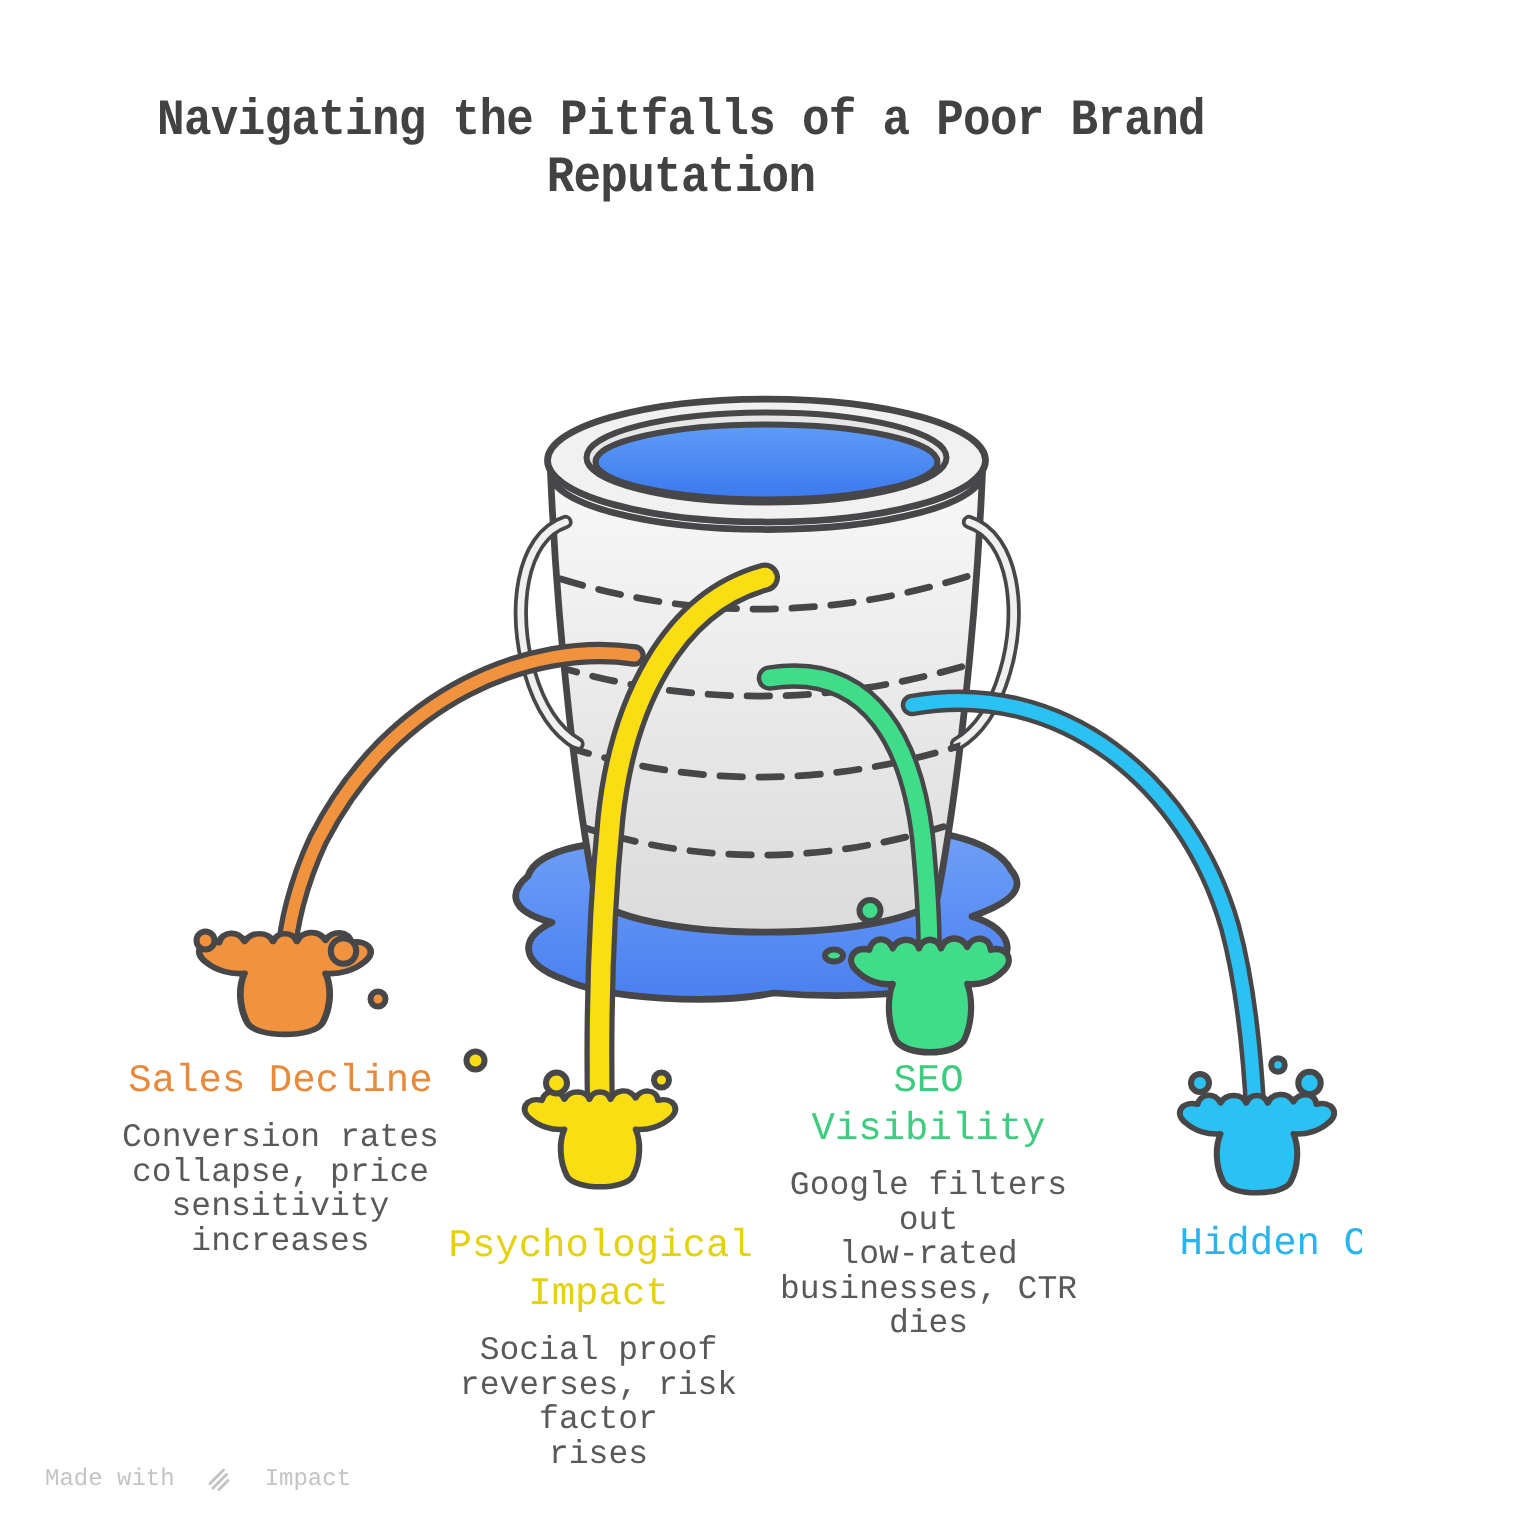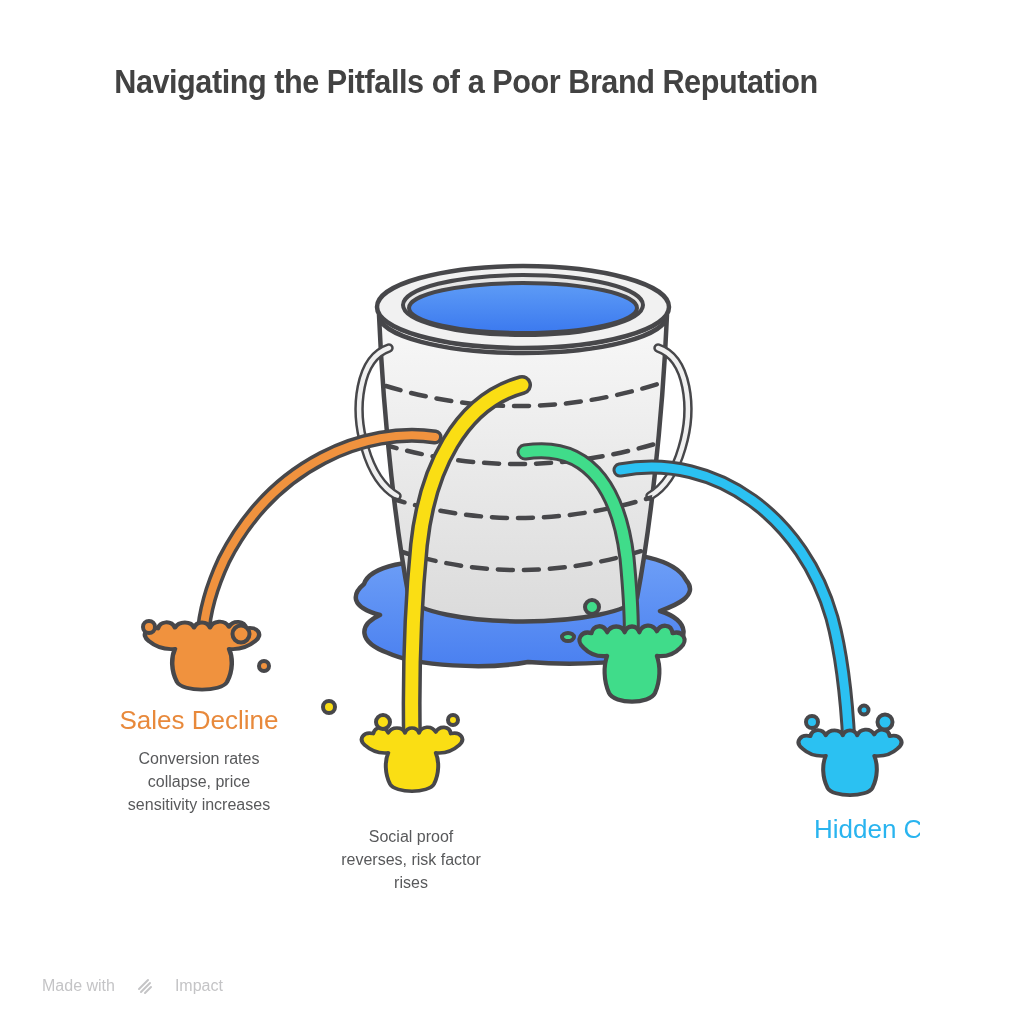--- a/index.html
+++ b/index.html
@@ -1,29 +1,29 @@
 <!DOCTYPE html>
 <html style="--background: #FFFFFF; --title_text: #424242; --body_text: #58595B; --watermark: #C4C4C6; --outline: #47474A; --orange: #F0923E; --orange_heading: #E8893B; --yellow: #FADE14; --yellow_heading: #E5D20E; --green: #40DC8A; --green_heading: #3FCC80; --blue: #2BC1F2; --blue_heading: #29B4EF; --water_top: #5E9CF6; --water_bottom: #3B79EF; --puddle_top: #6FA0F7; --puddle_bottom: #4A80F0; --bucket_light: #F7F7F7; --bucket_dark: #DBDBDB;"><head>
 <meta charset="utf-8">
 <style>
   html,body{margin:0;padding:0;background:#fff;}
   .canvas{
     position:relative;width:908px;height:1024px;background:var(--background,#fff);
-    font-family:Liberation Sans, sans-serif;overflow:hidden;margin-left:12px;
+    font-family:Liberation Mono, monospace;overflow:hidden;
   }
   .title{
     position:absolute;top:62px;left:0;right:0;text-align:center;
     font-size:34px;font-weight:bold;color:var(--title_text,#424242);
     letter-spacing:-0.5px;transform:scaleX(0.9);transform-origin:50% 50%;margin:0;
   }
   .illustration{position:absolute;left:0;top:0;width:1024px;height:1024px;}
   .item{position:absolute;text-align:center;transform:translateX(-50%);}
   .item-heading{font-size:26px;line-height:32px;font-weight:400;text-align:center;}
   .item-desc{
-    margin-top:11px;font-size:16px;line-height:23px;
+    margin-top:11px;font-size:22px;line-height:23px;
     color:var(--body_text,#58595B);white-space:pre-line;
   }
   .pos-sales {left:187px;top:704px;width:240px;}
   .pos-psych {left:399px;top:814px;width:200px;}
   .pos-seo   {left:619px;top:704px;width:200px;}
   .pos-hidden{left:880px;top:813px;width:230px;}
   .h-orange{color:var(--orange_heading,#E8893B);}
   .h-yellow{color:var(--yellow_heading,#E5D20E);}
   .h-green {color:var(--green_heading,#3FCC80);}
   .h-blue  {color:var(--blue_heading,#29B4EF);}
@@ -151,25 +151,33 @@
   </svg>
 
   <div class="item pos-sales">
     <div class="item-heading h-orange">Sales Decline</div>
     <div class="item-desc">Conversion rates
 collapse, price
 sensitivity increases</div>
   </div>
 
   <div class="item pos-psych">
+    <div class="item-heading h-yellow">Psychological Impact</div>
     <div class="item-desc">Social proof
 reverses, risk factor
 rises</div>
   </div>
 
+  <div class="item pos-seo">
+    <div class="item-heading h-green">SEO Visibility</div>
+    <div class="item-desc">Google filters out
+low-rated
+businesses, CTR
+dies</div>
+  </div>
 
   <div class="item pos-hidden">
     <div class="item-heading h-blue">Hidden Costs</div>
   </div>
 
   <div class="footer">
     <span>Made with</span>
     <svg width="18" height="18" viewBox="0 0 18 18">
       <g stroke="#C4C4C6" stroke-width="2" stroke-linecap="round" fill="none">
         <path d="M 3 12 L 12 3"></path>

